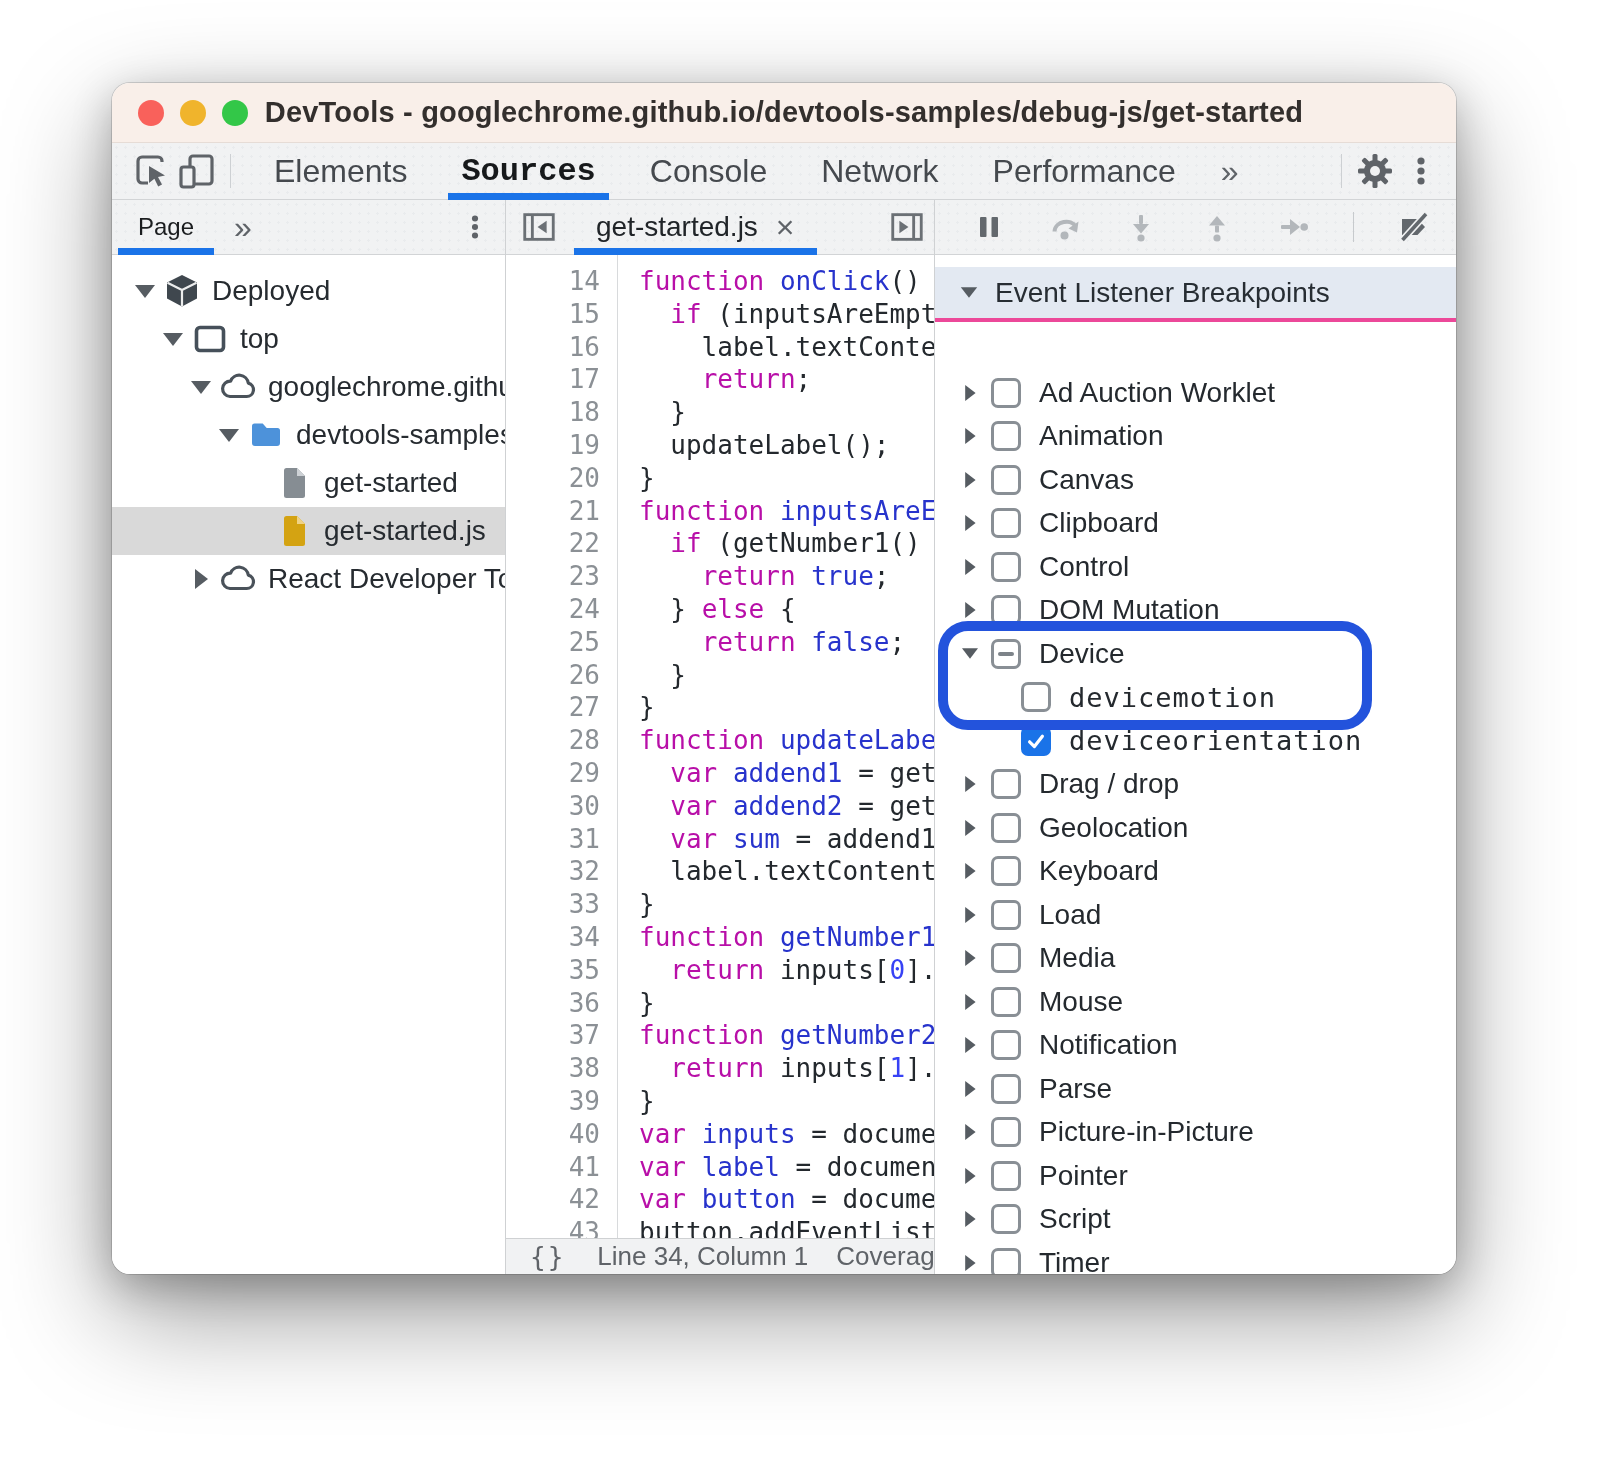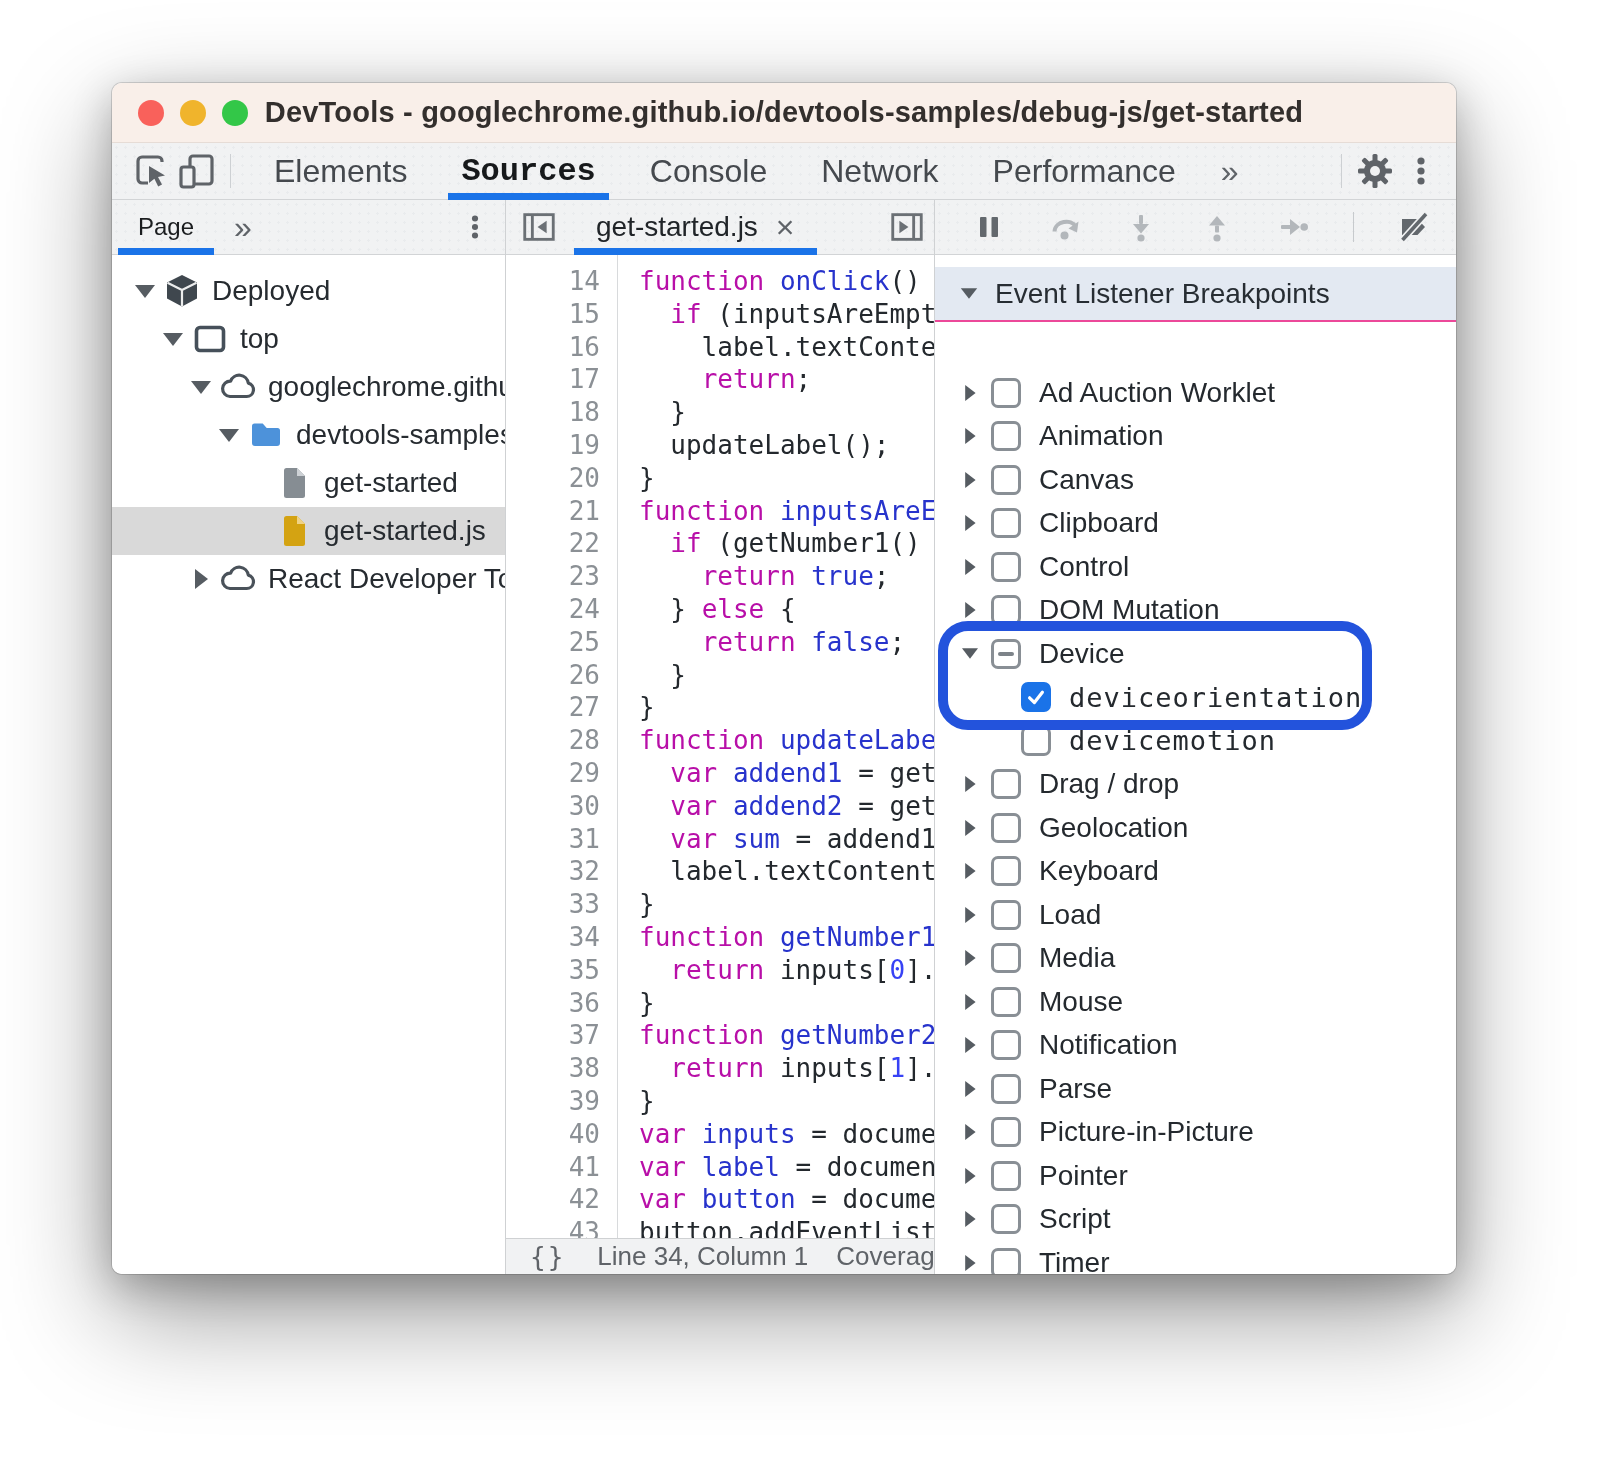--- a/index.html
+++ b/index.html
@@ -1,20 +1,20 @@
 <!DOCTYPE html>
 <html><head>
 <meta charset="utf-8">
 <style>
   * { margin:0; padding:0; box-sizing:border-box; }
   html,body { width:1616px; height:1466px; background:#ffffff; overflow:hidden;
               font-family:"Liberation Sans", sans-serif; }
 
   .window { position:absolute; left:112px; top:83px; width:1344px; height:1191px;
-            border-radius:10px; background:#fff; overflow:hidden; display:flex; flex-direction:column;
+            border-radius:18px; background:#fff; overflow:hidden; display:flex; flex-direction:column;
             box-shadow:0 0 0 1px rgba(0,0,0,.14), 0 40px 110px rgba(0,0,0,.40), 0 12px 40px rgba(0,0,0,.24); }
 
   
   .titlebar { height:60px; background:#f9efe9; position:relative; flex:none;
               display:flex; align-items:center; justify-content:center;
               border-bottom:1px solid #e6dcd6; }
   .lights { position:absolute; left:26px; top:0; height:100%; display:flex; align-items:center; gap:16px; }
   .light { width:26px; height:26px; border-radius:50%; }
   .titlebar-title { font-size:29px; font-weight:bold; color:#332f2d; letter-spacing:.2px; white-space:nowrap; }
 
@@ -90,21 +90,21 @@
   .dbg-pane { flex:1; min-width:0; display:flex; flex-direction:column; background:#fff; }
   .dbg-toolbar { height:55px; flex:none; background:#f1f2f3; border-bottom:1px solid #d2d4d6;
                  display:flex; align-items:center; padding-left:38px; gap:44px;
                  background-image:radial-gradient(#e9ebed 1.2px, transparent 1.2px); background-size:9px 9px; }
   .dbgbtn { width:32px; height:32px; display:flex; align-items:center; justify-content:center; flex:none; }
   .dbgbtn svg { width:30px; height:30px; }
   .en { color:#63686d; }
   .dis { color:#b3b7bb; }
   .dbg-vdiv { width:1px; height:30px; background:#c7cacd; flex:none; }
   .dbg-gap { height:12px; flex:none; background:#fff; }
-  .dbg-hdr { height:55px; flex:none; background:#e3e9f2; border-bottom:2px solid #ec4899;
+  .dbg-hdr { height:55px; flex:none; background:#e3e9f2; border-bottom:4px solid #ec4899;
              display:flex; align-items:center; padding-left:24px; font-size:28px; color:#272d33; }
   .dbg-hdr .arr-down { transform:scale(.82); margin-right:16px; }
 
   .bp-list { flex:1; position:relative; overflow:hidden; }
   .bprow { height:43.5px; display:flex; align-items:center; position:relative; }
   .bprow .arrbox { margin-left:20px; transform:scale(.8); }
   .cb { width:30px; height:30px; border-radius:7px; border:3px solid #898f95; background:#fff;
         flex:none; display:flex; align-items:center; justify-content:center; margin-left:6px; }
   .cb.child { margin-left:86px; }
   .cb.ind::before { content:""; width:16px; height:4px; background:#7d8389; border-radius:2px; }
@@ -457,32 +457,32 @@
             <span class="bplabel">DOM Mutation</span>
           </div>
           <div class="bprow">
             <span class="arrbox">
               <span class="arr-down"></span>
             </span>
             <span class="cb ind"></span>
             <span class="bplabel">Device</span>
           </div>
           <div class="bprow">
+            <span class="cb child"></span>
+            <span class="bplabel mono">devicemotion</span>
+          </div>
+          <div class="bprow">
             <span class="cb child on">
               <svg viewBox="0 0 30 30">
                 <polyline points="7,16 13,22 23,9" fill="none" stroke="#fff" stroke-width="4" stroke-linecap="round" stroke-linejoin="round"></polyline>
               </svg>
             </span>
             <span class="bplabel mono">deviceorientation</span>
           </div>
           <div class="bprow">
-            <span class="cb child"></span>
-            <span class="bplabel mono">devicemotion</span>
-          </div>
-          <div class="bprow">
             <span class="arrbox">
               <span class="arr-right"></span>
             </span>
             <span class="cb"></span>
             <span class="bplabel">Drag / drop</span>
           </div>
           <div class="bprow">
             <span class="arrbox">
               <span class="arr-right"></span>
             </span>

